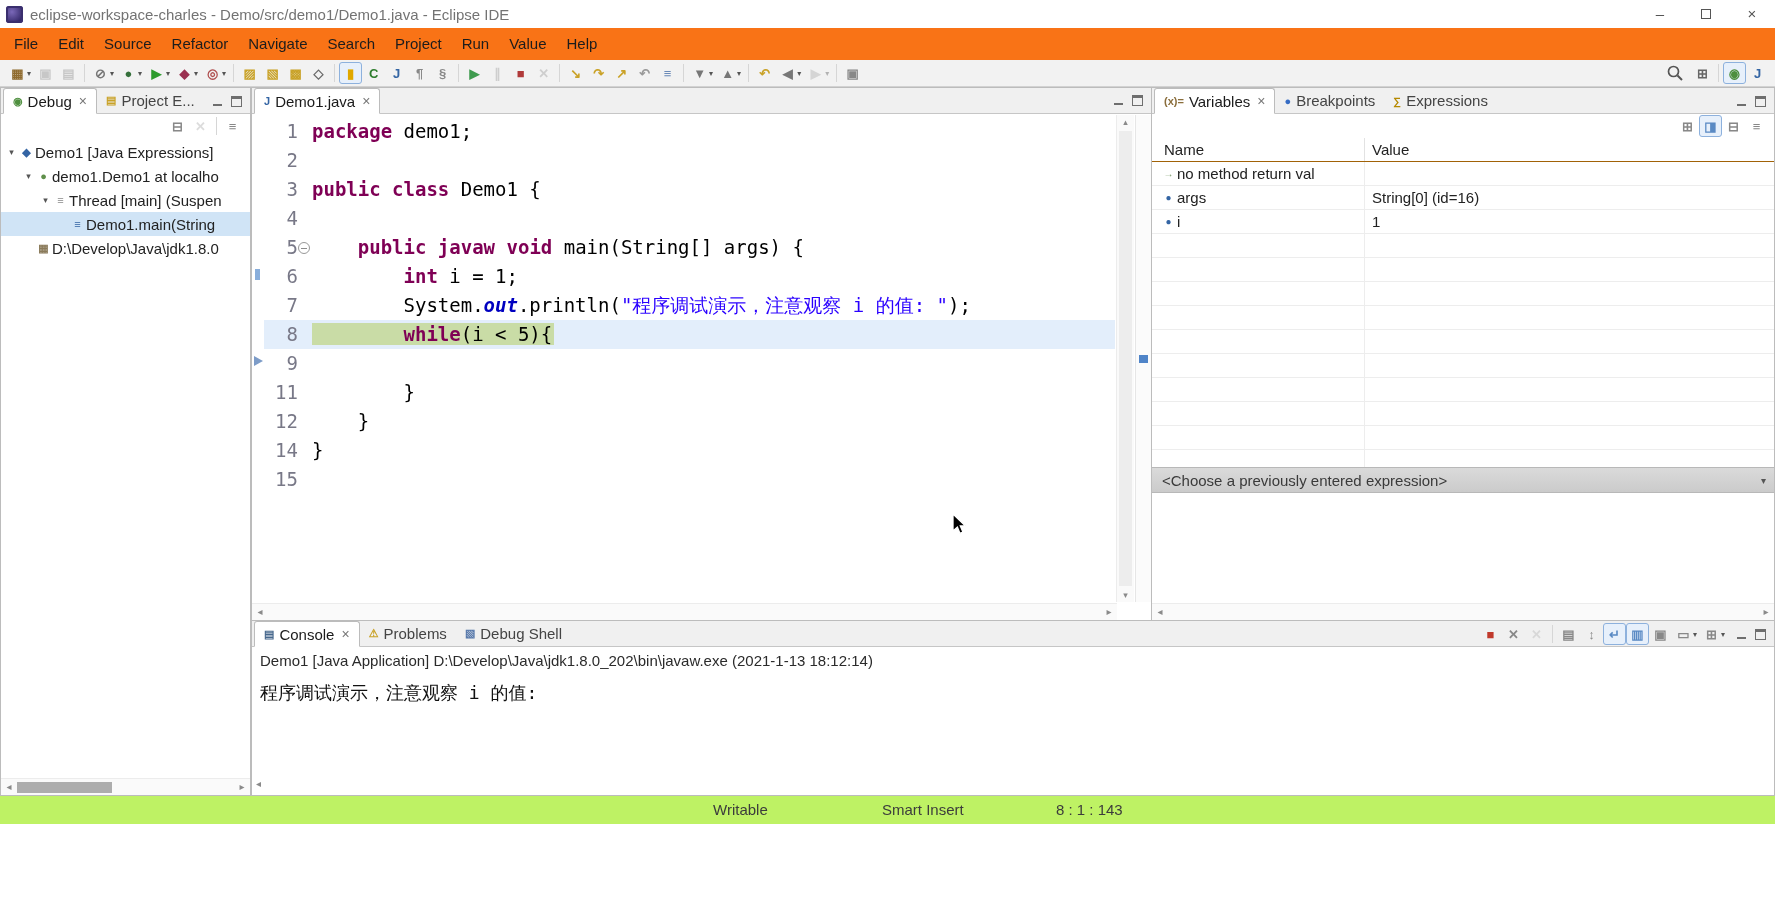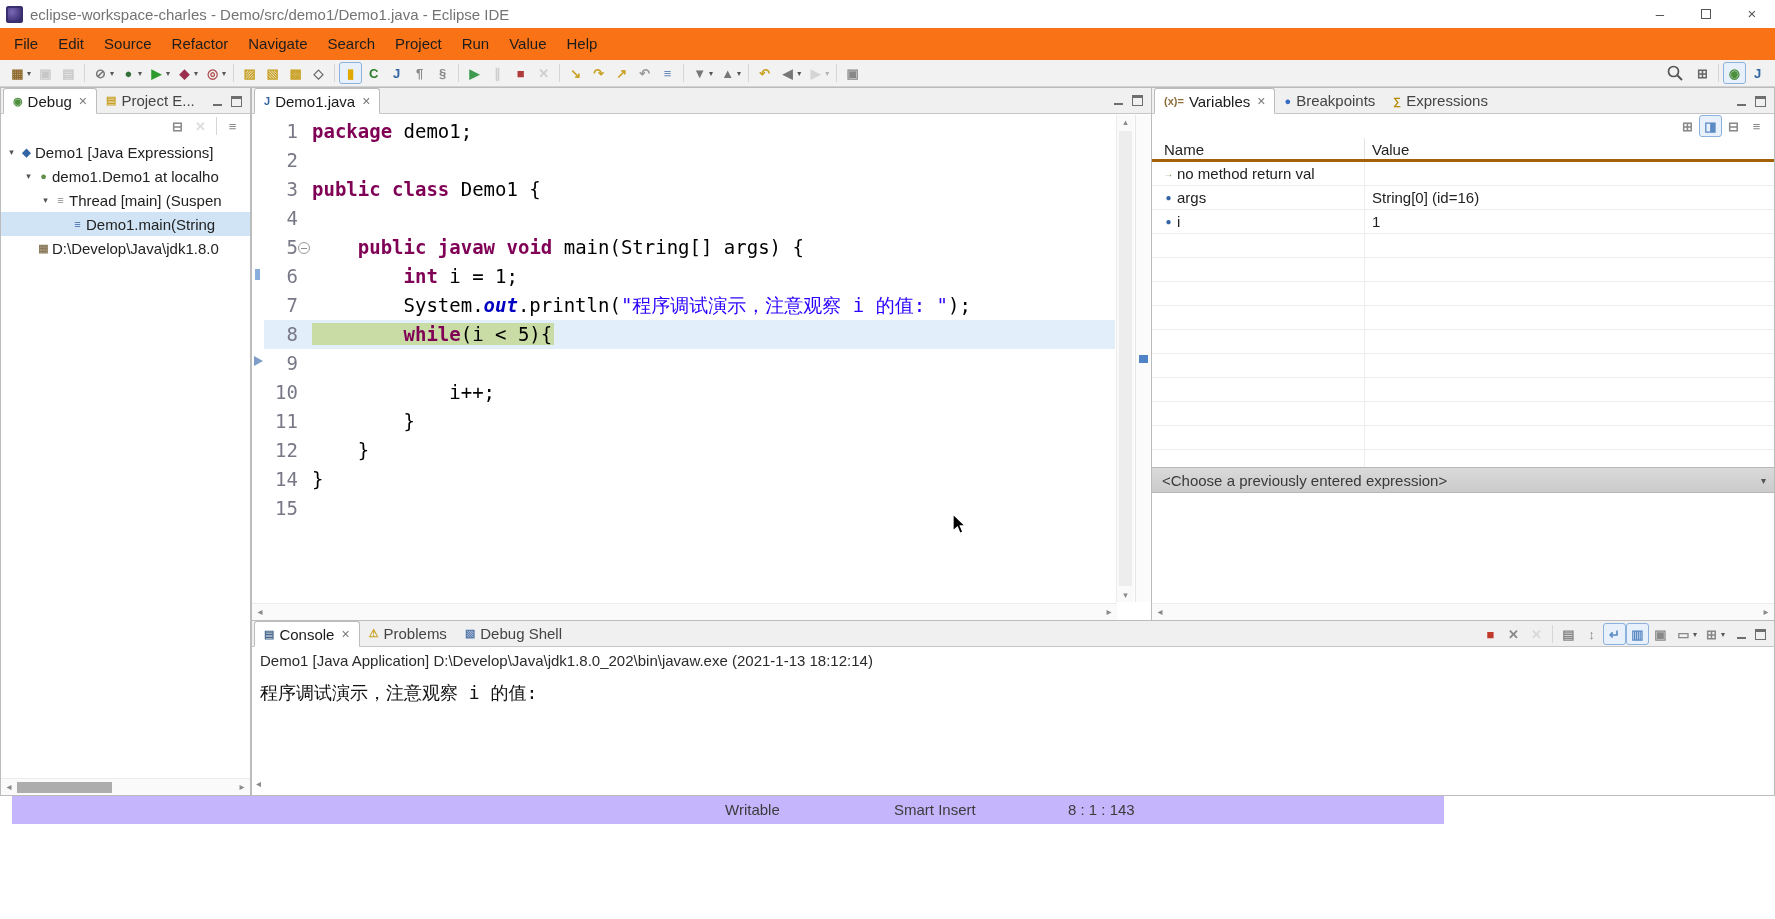--- a/index.html
+++ b/index.html
@@ -23,21 +23,21 @@
 .tb-btn.dis{opacity:.4}
 .tb-btn .dd{font-size:8px;color:#555;margin-left:1px}
 .tb-sep{width:1px;height:18px;background:#d6d6d6;margin:0 4px;display:inline-block}
 .searchbtn{display:inline-flex;align-items:center;justify-content:center;width:24px;height:22px;margin-right:4px}
 
 .panel{position:absolute;background:#fff;border:1px solid #bcbcbc;overflow:hidden}
 .left-panel{left:0;top:87px;width:251px;height:709px}
 .editor-panel{left:251px;top:87px;width:901px;height:534px}
 .right-panel{left:1151px;top:87px;width:624px;height:534px}
 .console-panel{left:251px;top:620px;width:1524px;height:176px}
-.statusbar{position:absolute;left:12px;top:796px;width:1432px;height:28px;background:#c4b5fd}
+.statusbar{position:absolute;left:0;top:796px;width:1775px;height:28px;background:#bef264}
 .statusbar span{position:absolute;font-size:15px;color:#3c3c3c;line-height:28px}
 
 .tabbar{position:absolute;left:0;top:0;right:0;height:26px;background:#f0f0f0;border-bottom:1px solid #c6c6c6;display:flex;align-items:flex-end;padding-left:2px}
 .tab{display:flex;align-items:center;gap:5px;height:25px;padding:0 9px;font-size:15px;color:#444;border-radius:3px 3px 0 0;white-space:nowrap}
 .tab.active{background:#fff;border:1px solid #bcbcbc;border-bottom:1px solid #fff;color:#1a1a1a;height:26px;margin-bottom:-1px}
 .tab-icon{font-size:11px;font-weight:bold}
 .tab-close{font-size:14px;color:#777;margin-left:2px}
 .panel-btns{margin-left:auto;display:flex;align-items:center;gap:8px;padding-right:8px;height:26px}
 .minbtn{width:11px;height:11px;position:relative;display:inline-block}
 .minbtn::after{content:"";position:absolute;left:1px;right:1px;bottom:1px;height:2px;background:#6e6e6e}
@@ -72,21 +72,21 @@
 .sarrow{position:absolute;width:100%;text-align:center;font-size:9px;color:#8a8a8a}
 .sarrow.up{top:2px}.sarrow.down{bottom:2px}
 .ovruler{position:absolute;right:0;top:27px;bottom:18px;width:16px;background:#fbfbfb;border-left:1px solid #e6e6e6}
 .ovmark{position:absolute;left:3px;top:240px;width:9px;height:8px;background:#4f84c8}
 .hscroll{position:absolute;left:0;bottom:0;height:17px;background:#fafafa;border-top:1px solid #ececec}
 .hscroll .ha{position:absolute;top:0;line-height:16px;font-size:10px;color:#8a8a8a;width:16px;text-align:center}
 .hscroll .ha.l{left:0}.hscroll .ha.r{right:0}
 .hs-ed{right:34px}.hs-full{right:0}
 .lp-thumb{position:absolute;left:16px;top:3px;width:95px;height:11px;background:#adadad}
 
-.var-header{position:absolute;left:0;right:0;top:50px;height:24px;border-bottom:3px solid #a16207;font-size:15px;color:#222}
+.var-header{position:absolute;left:0;right:0;top:50px;height:24px;border-bottom:1px solid #a16207;font-size:15px;color:#222}
 .vh-name{position:absolute;left:12px;line-height:24px}
 .vh-value{position:absolute;left:220px;line-height:24px}
 .vh-div{position:absolute;left:212px;top:0;bottom:0;width:1px;background:#e2e2e2}
 #var-rows{position:absolute;left:0;right:0;top:74px;height:305px;overflow:hidden}
 #var-rows::after{content:"";position:absolute;left:212px;top:0;bottom:0;width:1px;background:#ededed}
 .var-row{height:24px;border-bottom:1px solid #ededed;display:flex;align-items:center;font-size:15px;padding-left:8px}
 .var-ic{width:17px;font-size:10px;flex:none;text-align:center}
 .var-name{width:186px;overflow:hidden;white-space:nowrap;flex:none}
 .var-val{padding-left:9px;white-space:nowrap}
 .expr-bar{position:absolute;left:0;right:0;top:379px;height:26px;background:linear-gradient(#dadada,#cbcbcb);border-top:1px solid #b8b8b8;border-bottom:1px solid #b8b8b8;font-size:15px;color:#3a3a3a;line-height:25px;padding-left:10px}
@@ -381,25 +381,20 @@
       <div class="coderow current">
         <span class="ln">8</span>
         <span class="foldcol"></span>
         <span class="ctext"><span class="ipbg"><span class="tok-p">        </span><span class="tok-k">while</span><span class="tok-p">(i &lt; 5){</span></span></span>
       </div>
       <div class="coderow">
         <span class="ln">9</span>
         <span class="foldcol"></span>
       </div>
       <div class="coderow">
-        <span class="ln">10</span>
-        <span class="foldcol"></span>
-        <span class="ctext"><span class="tok-p">            i++;</span></span>
-      </div>
-      <div class="coderow">
         <span class="ln">11</span>
         <span class="foldcol"></span>
         <span class="ctext"><span class="tok-p">        }</span></span>
       </div>
       <div class="coderow">
         <span class="ln">12</span>
         <span class="foldcol"></span>
         <span class="ctext"><span class="tok-p">    }</span></span>
       </div>
       <div class="coderow">

